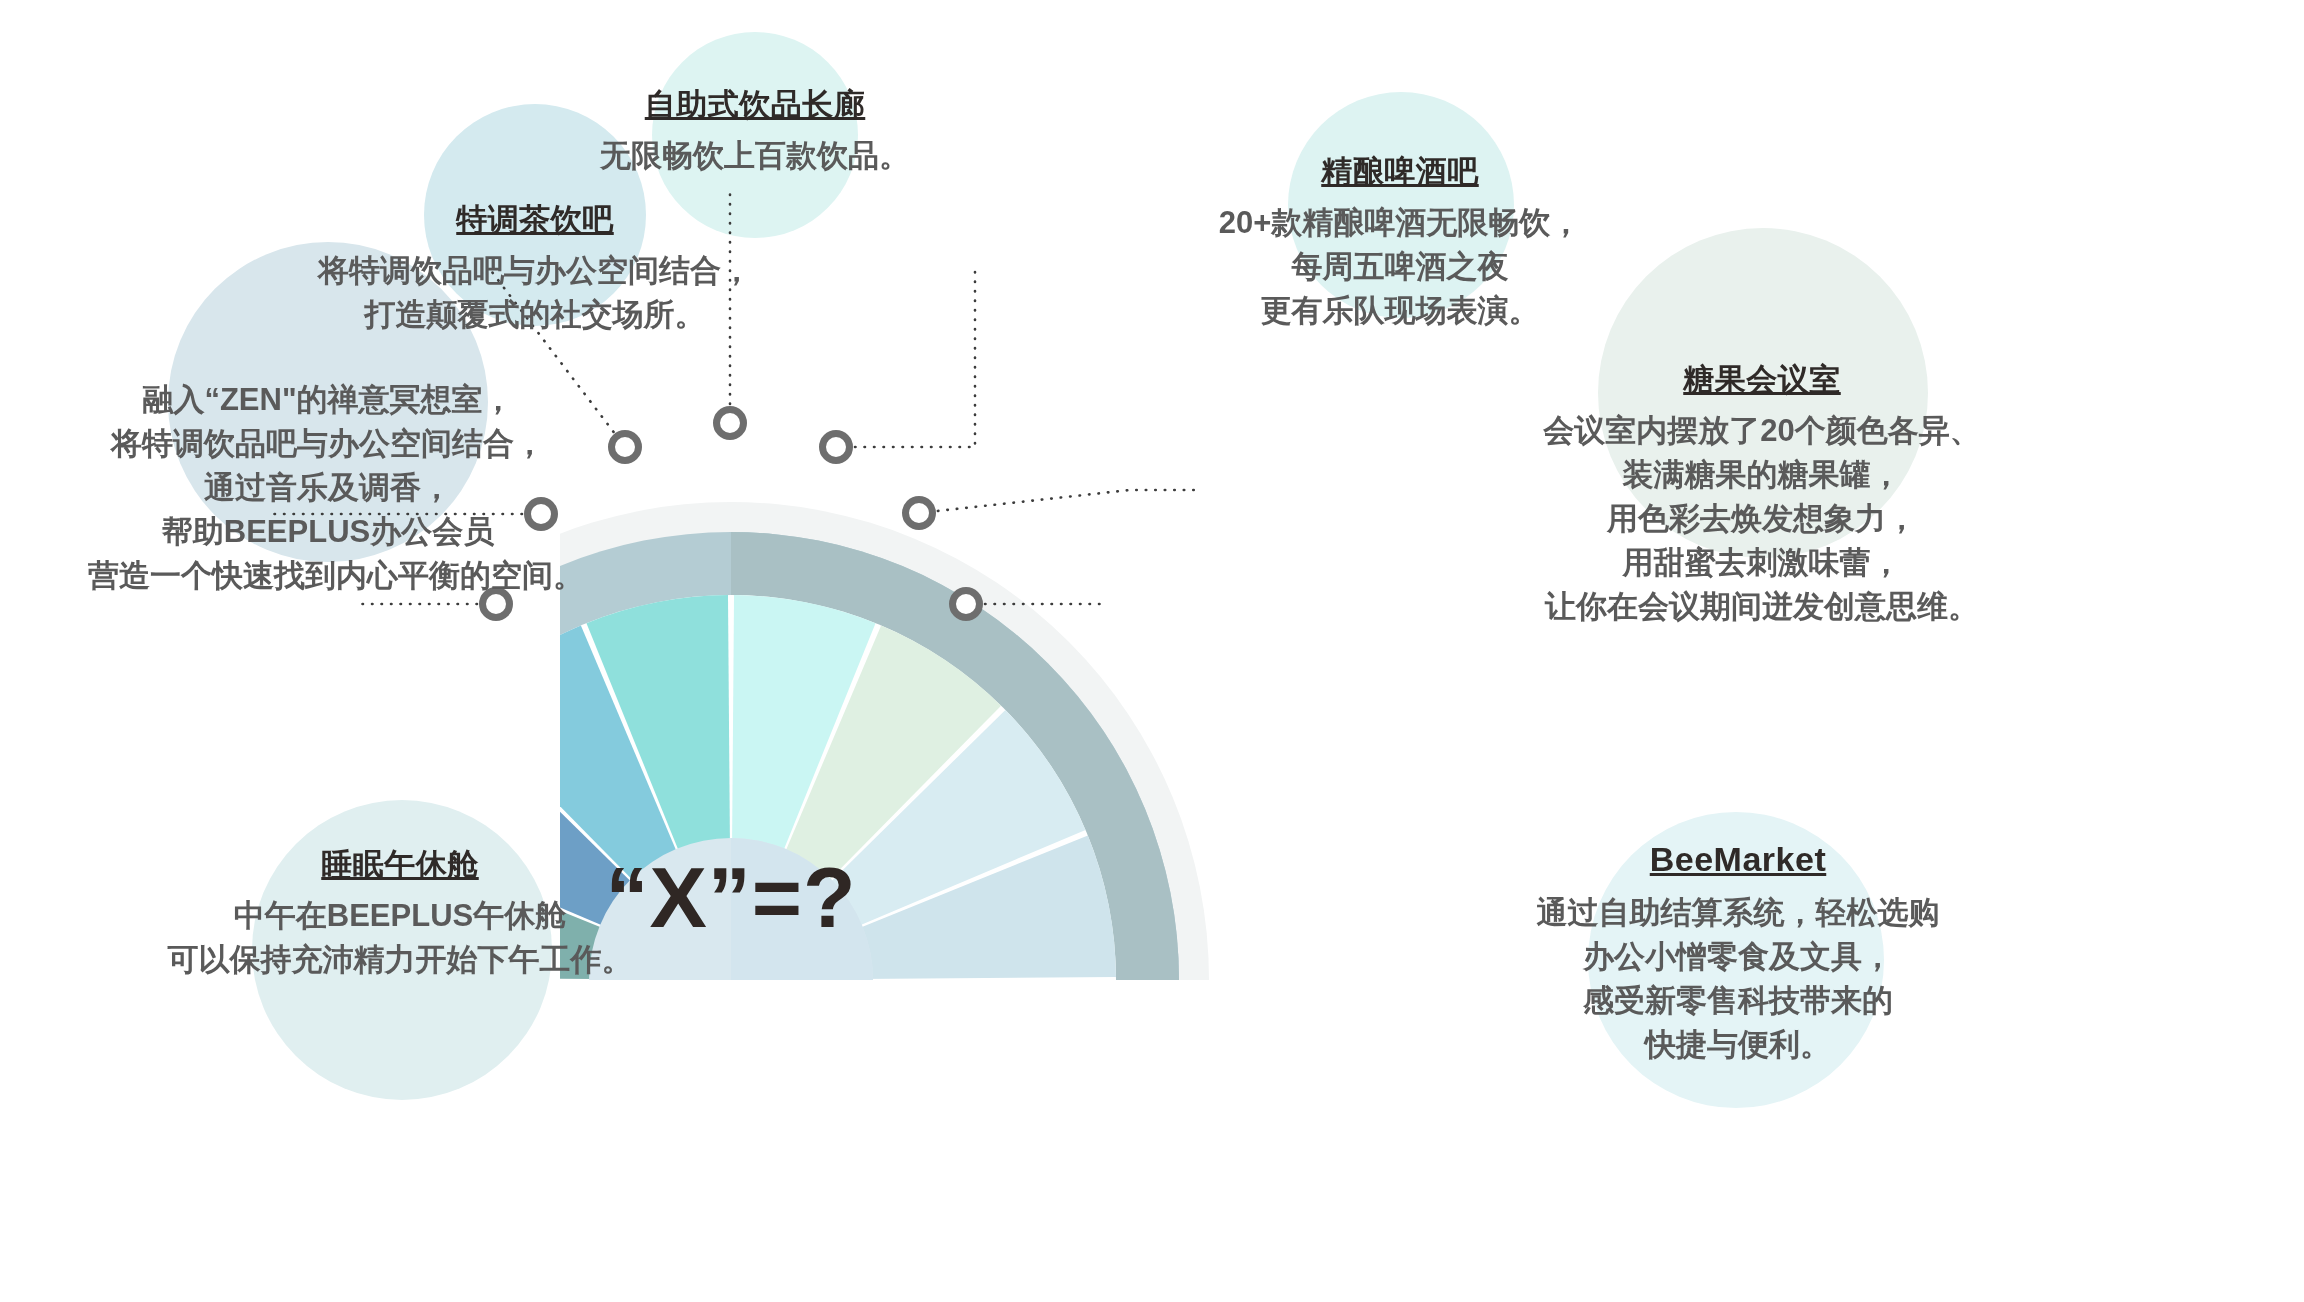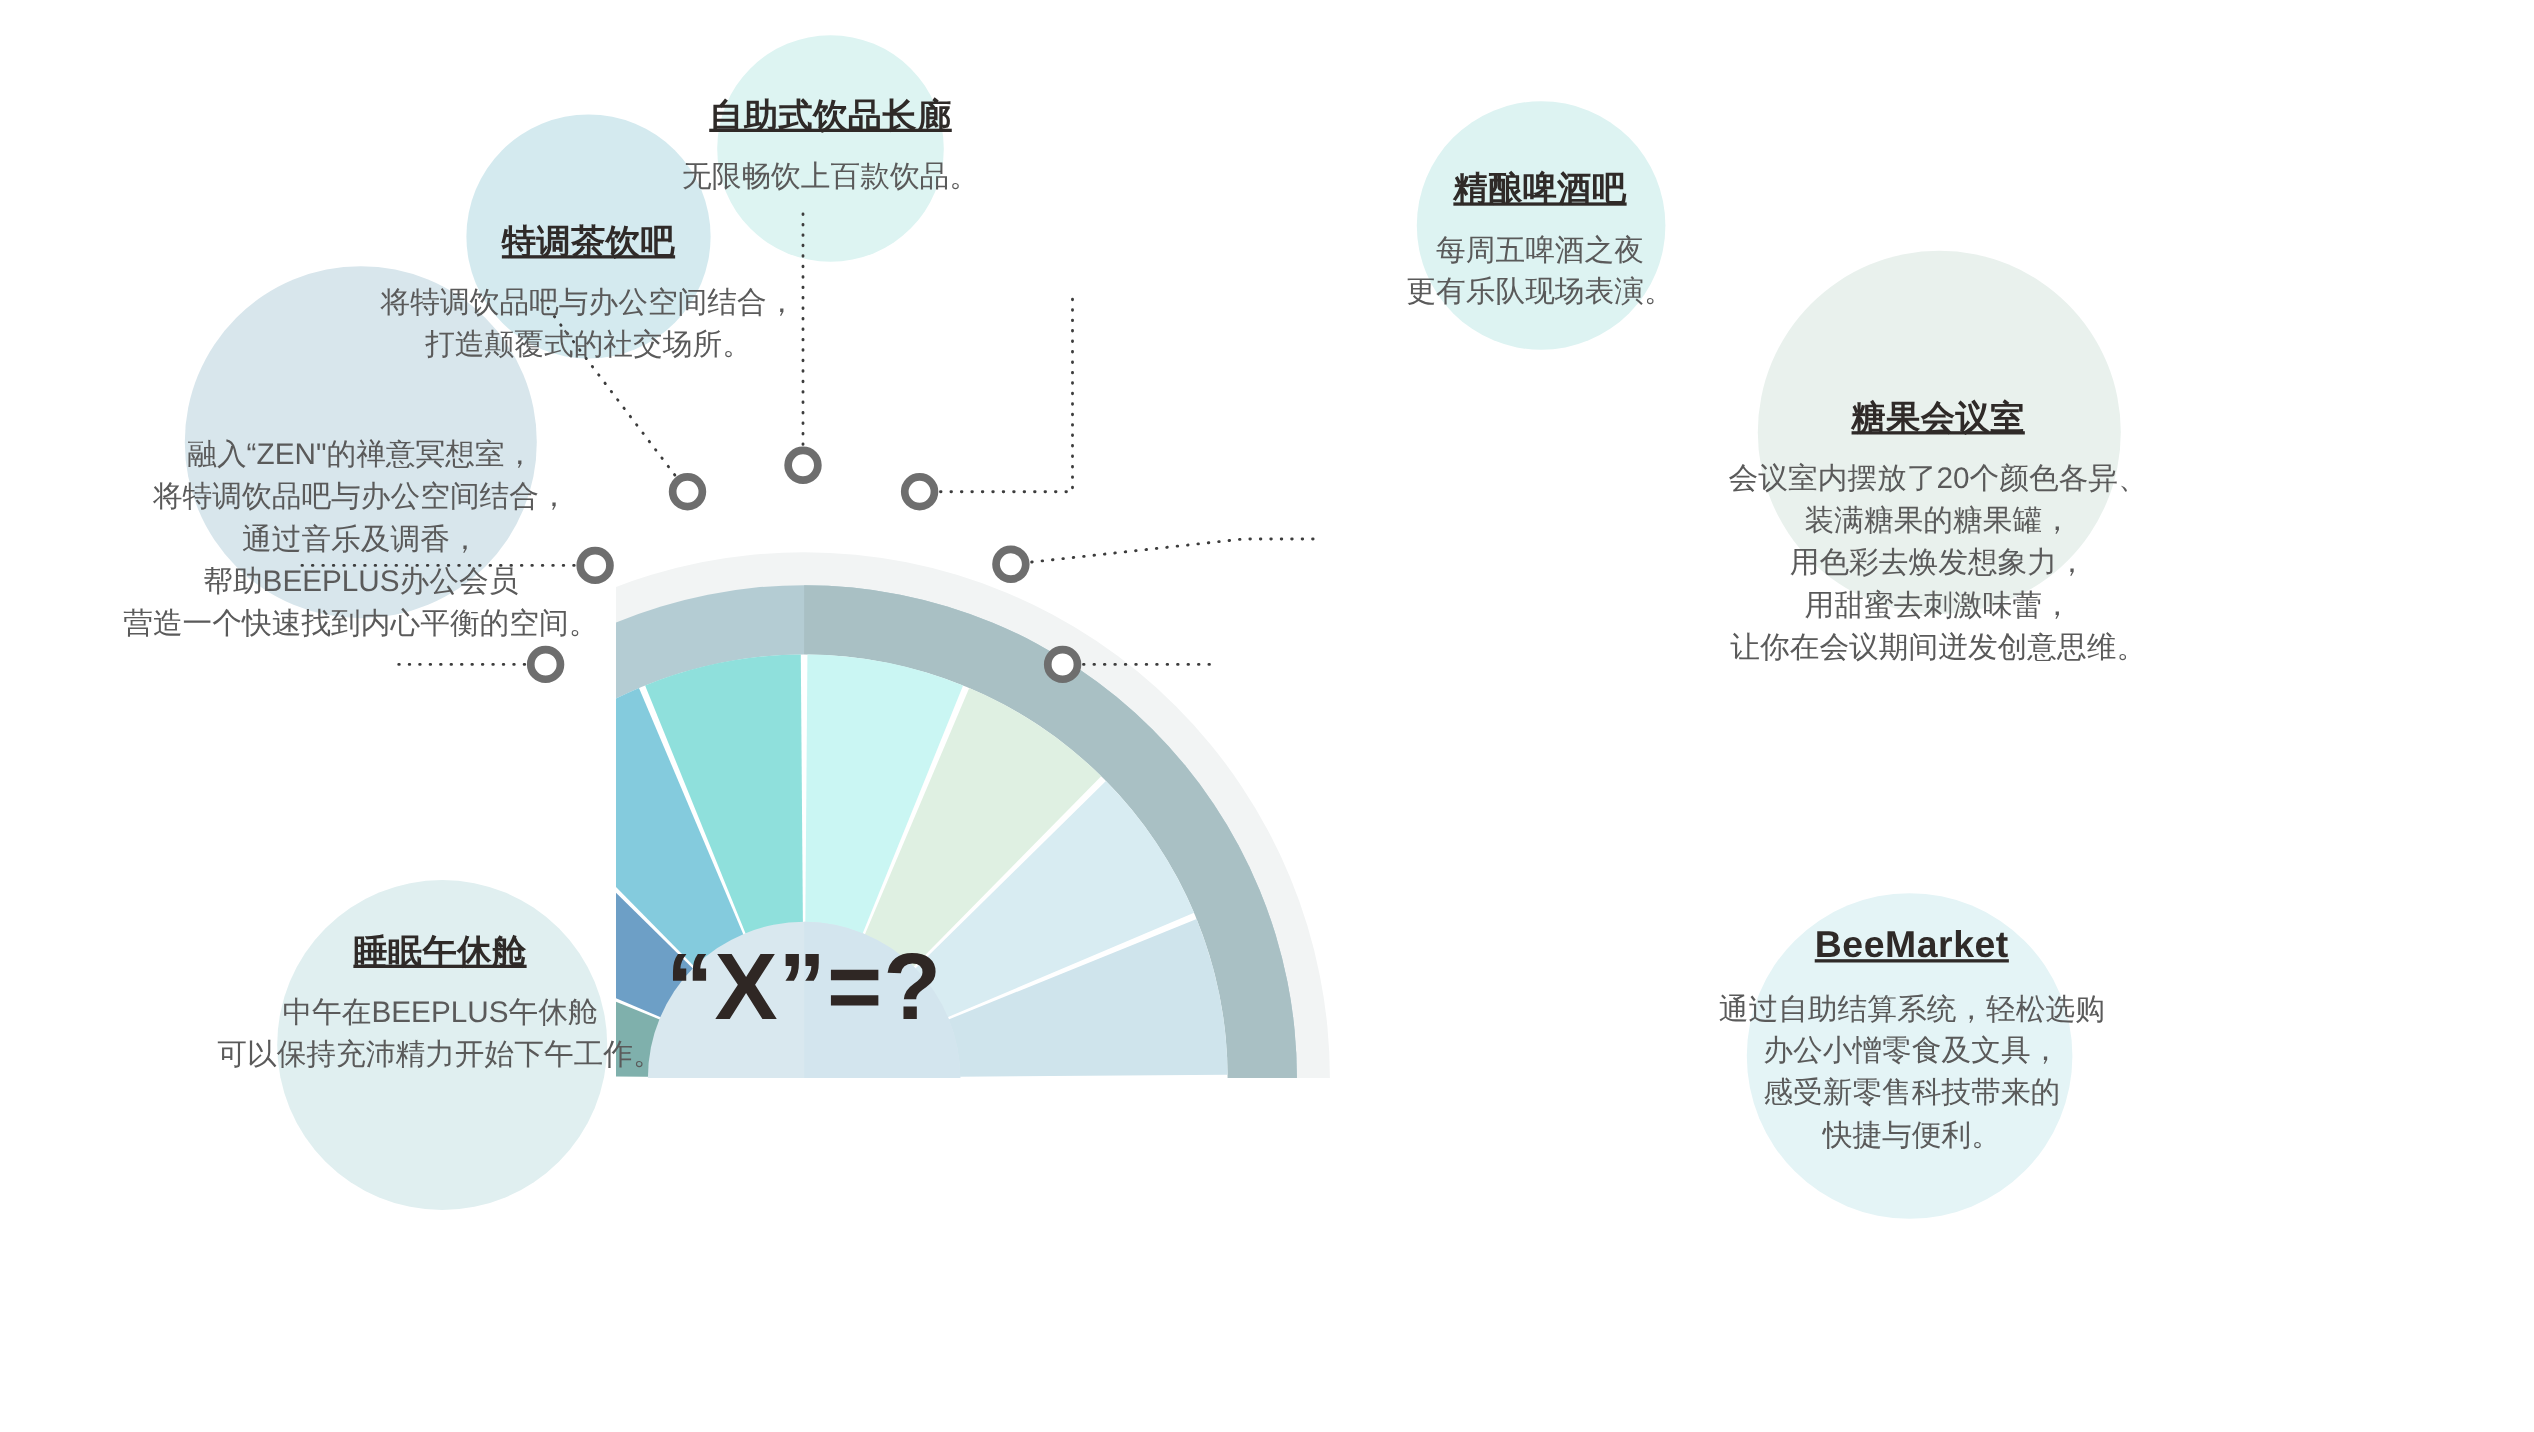--- a/index.html
+++ b/index.html
@@ -19,22 +19,22 @@
        pointer-events:none;}
 
   
   .label{position:absolute;z-index:5;text-align:center;}
   .label .ttl{
     font-weight:bold;color:#2f2a28;
     font-size:31px;line-height:1.28;letter-spacing:.5px;
     margin:0 0 9px 0;white-space:nowrap;text-decoration:underline;
   }
   .label .body{
-    color:#5a5a5a;font-size:27px;line-height:1.42;
-    font-weight:400;white-space:nowrap;margin-top:16px;
+    color:#5a5a5a;font-size:31px;line-height:1.42;
+    font-weight:700;white-space:nowrap;
   }
   .label .body div{white-space:nowrap;}
 
   
   #centerText{
     position:absolute;z-index:6;
     color:#2f2724;font-weight:bold;
     font-size:86px;line-height:1;
     letter-spacing:1px;white-space:nowrap;
     text-align:center;
@@ -133,20 +133,21 @@
   <div class="label" style="left:545px;top:85px;width:420px;">
     <div class="ttl">自助式饮品长廊</div>
     <div class="body">
       <div>无限畅饮上百款饮品。</div>
     </div>
   </div>
 
   <div class="label" style="left:1180px;top:152px;width:440px;">
     <div class="ttl">精酿啤酒吧</div>
     <div class="body">
+      <div>20+款精酿啤酒无限畅饮，</div>
       <div>每周五啤酒之夜</div>
       <div>更有乐队现场表演。</div>
     </div>
   </div>
 
   <div class="label" style="left:1512px;top:360px;width:500px;">
     <div class="ttl">糖果会议室</div>
     <div class="body">
       <div>会议室内摆放了20个颜色各异、</div>
       <div>装满糖果的糖果罐，</div>

